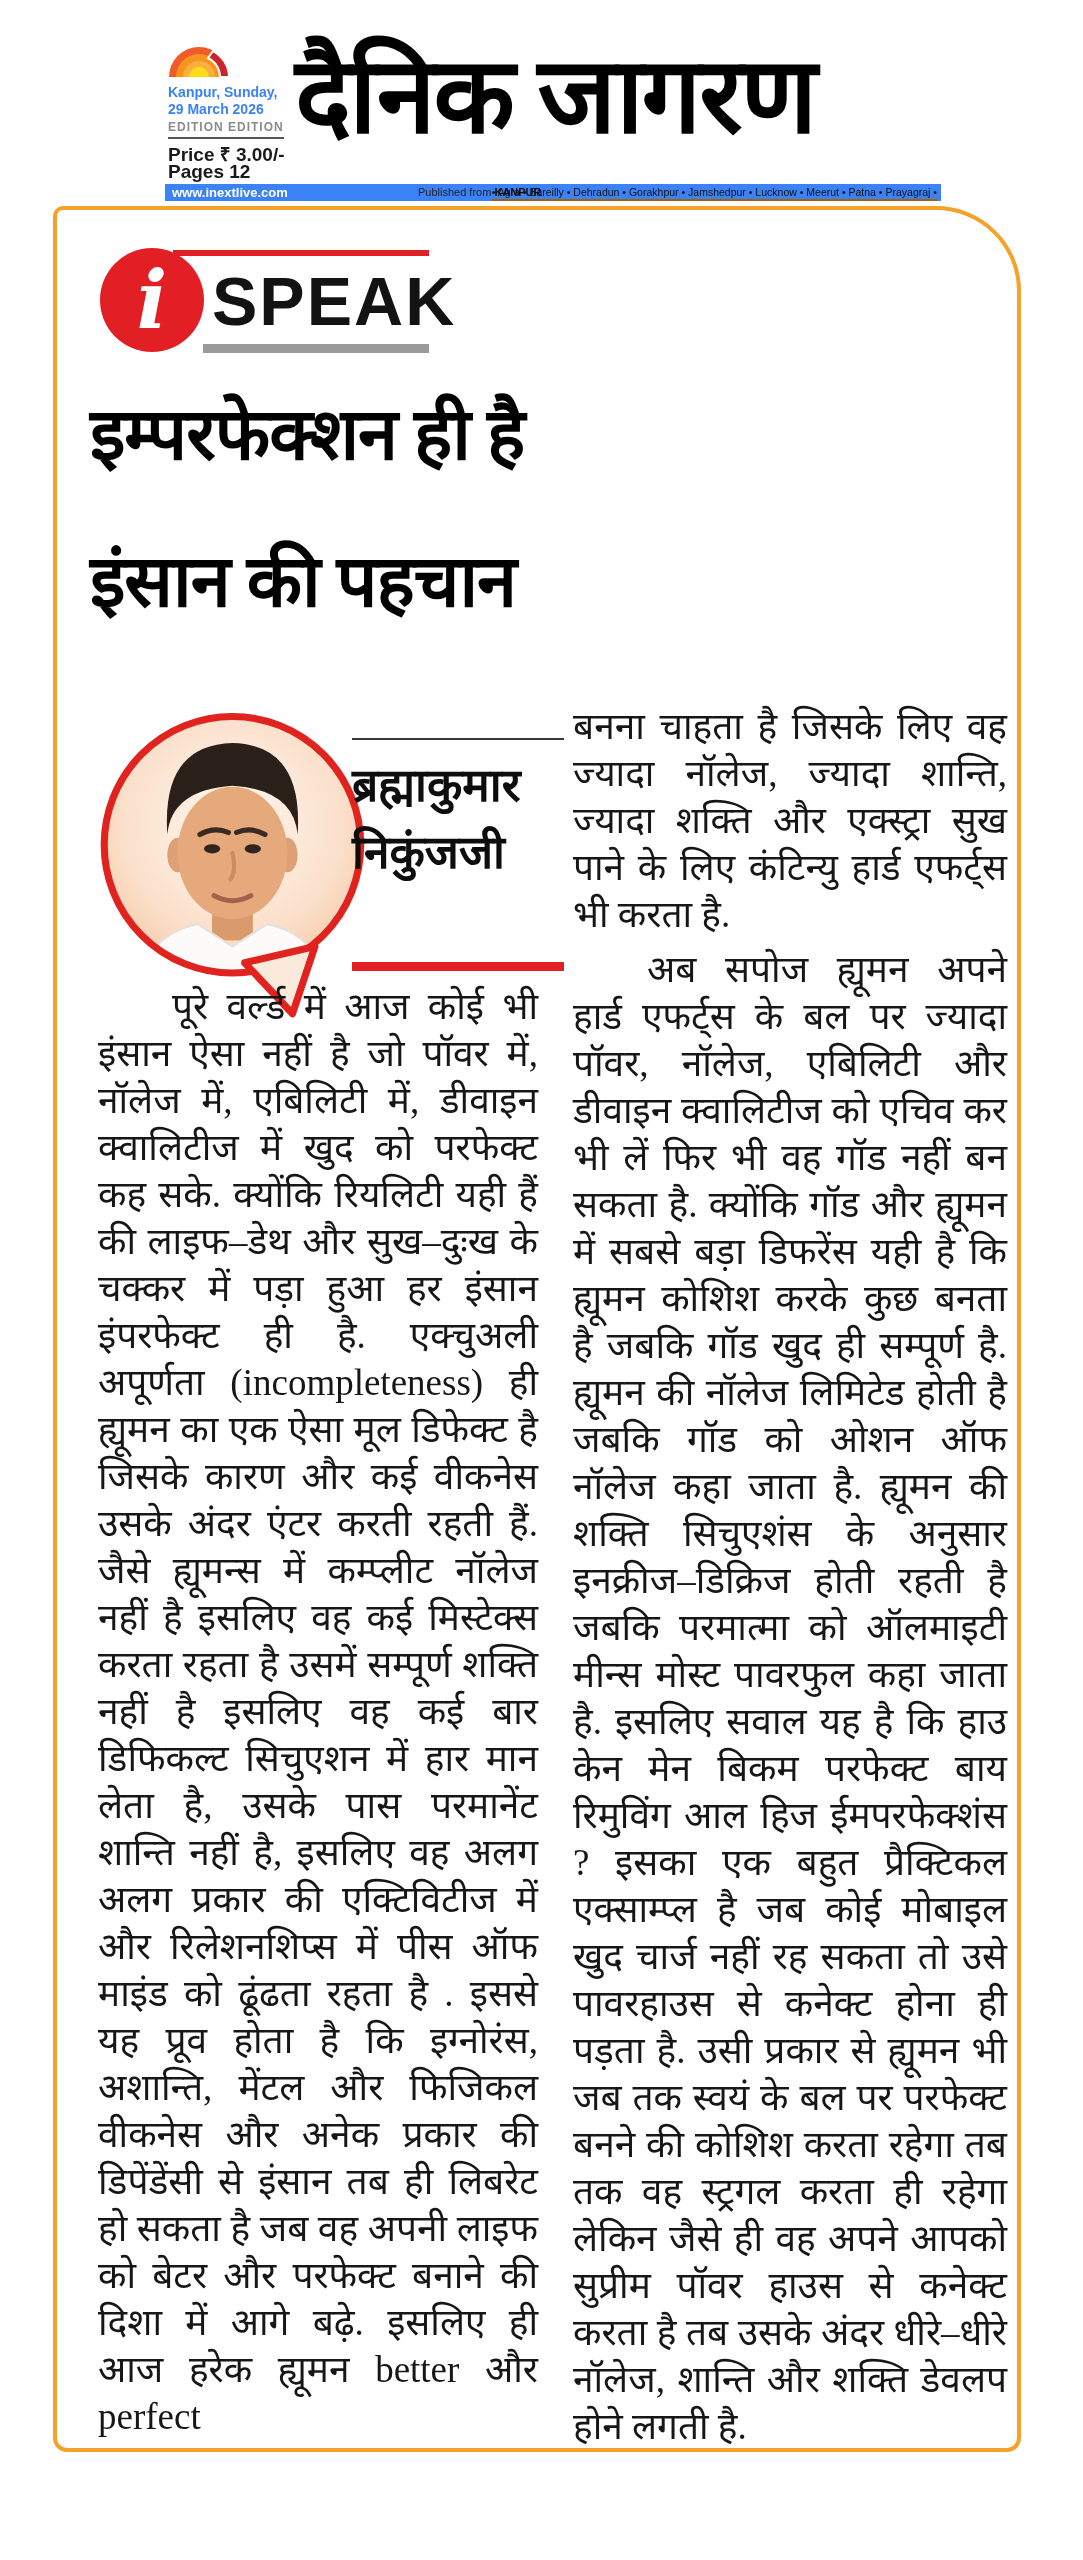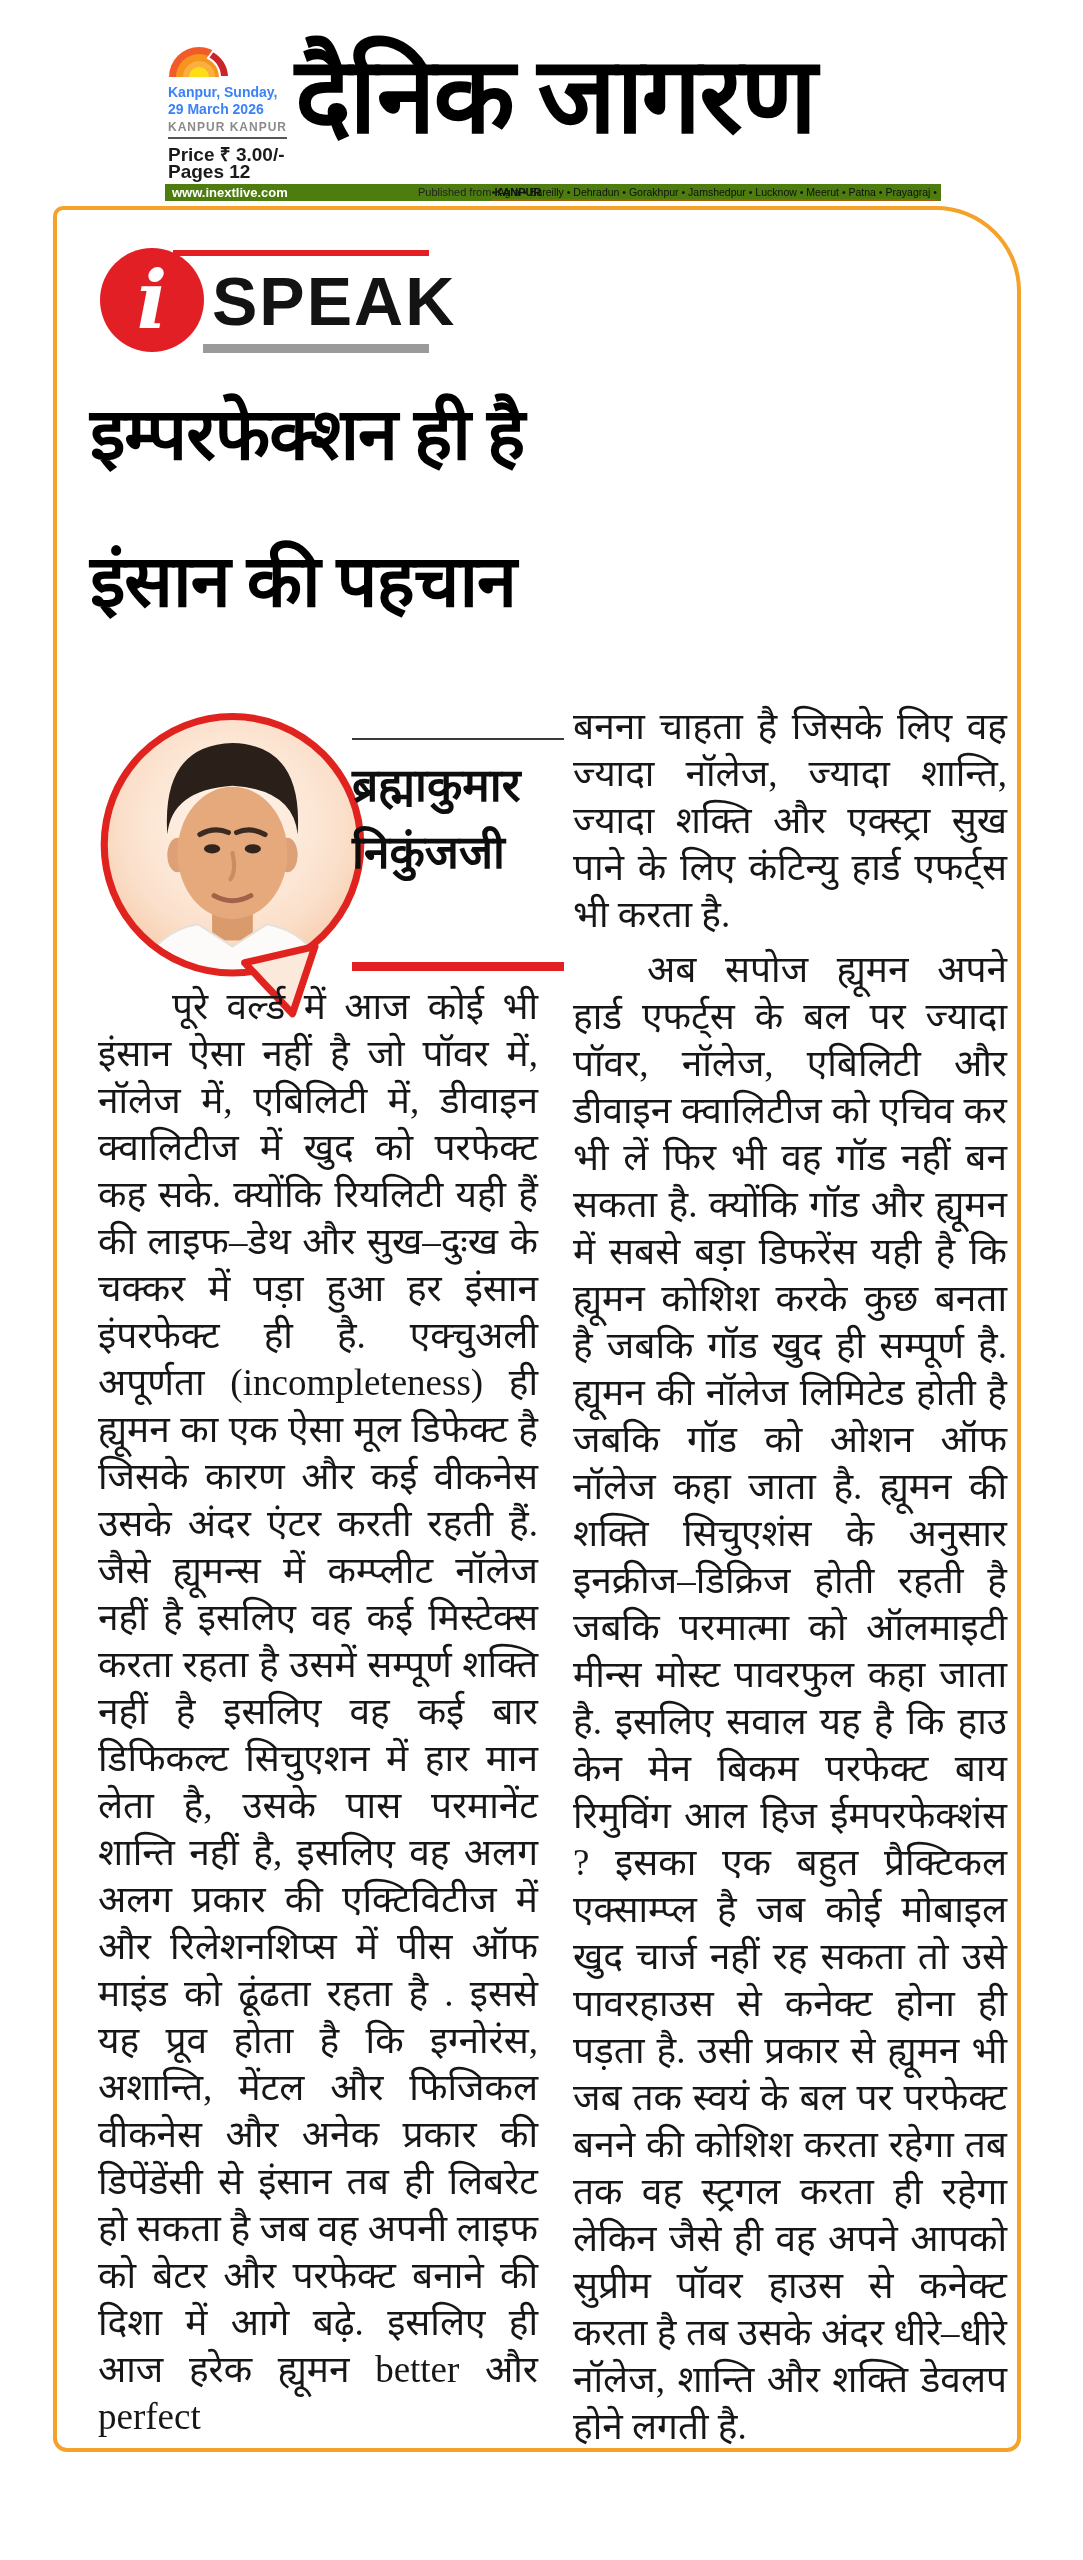--- a/index.html
+++ b/index.html
@@ -13,21 +13,21 @@
   .mast-date{position:absolute; left:168px; top:84px; font-family:"Liberation Sans",sans-serif;
     font-size:14px; line-height:17px; font-weight:bold; color:#3b82f6;}
   .mast-edition{position:absolute; left:168px; top:120px; font-family:"Liberation Sans",sans-serif;
     font-size:12px; font-weight:bold; letter-spacing:1px; color:#8b8b8b;
     border-bottom:2px solid #555; padding-bottom:3px;}
   .mast-price{position:absolute; left:168px; top:146px; font-family:"Liberation Sans",sans-serif;
     font-size:19px; line-height:17px; font-weight:bold; color:#1a1a1a;}
   .mast-title{position:absolute; left:295px; top:40px; width:645px; text-align:left;
     font-size:106px; line-height:114px; font-weight:bold; color:#000; letter-spacing:-2px; white-space:nowrap;}
   .info-bar{position:absolute; left:165px; top:184px; width:776px; height:17px;
-    background:#4d7c0f; font-family:"Liberation Sans",sans-serif;}
+    background:#3b82f6; font-family:"Liberation Sans",sans-serif;}
   .info-web{position:absolute; left:7px; top:1px; font-size:13px; font-weight:bold; color:#ffffff;}
   .info-pub{position:absolute; left:253px; top:2px; font-size:11px; color:#222;}
   .info-pub b{color:#111;}
   .info-cities{position:absolute; right:4px; top:2px; font-size:10.5px; color:#111;
     border-bottom:2px solid #a16207; padding-bottom:1px;}
   
   .article-box{position:absolute; left:53px; top:206px; width:960px; height:2238px;
     border:4px solid #F5A22B; border-radius:10px 85px 14px 14px; background:#fff;}
   
   .ispeak-redline{position:absolute; left:173px; top:250px; width:256px; height:6px; background:#E31F26;}
@@ -69,21 +69,21 @@
       <path d="M21 35 A10 10 0 0 1 41 35 Z" fill="#FFDE17"></path>
       <path d="M45 9 A30 30 0 0 1 61 35 L52 35 A21 21 0 0 0 40 16 Z" fill="#C9252B" stroke="#ffffff" stroke-width="2"></path>
     </svg>
   </div>
 
   <div class="mast-date">
     <div>Kanpur, Sunday,</div>
     <div>29 March 2026</div>
   </div>
 
-  <div class="mast-edition">KANPUR KANPUR</div>
+  <div class="mast-edition">EDITION EDITION</div>
 
   <div class="mast-price">
     <div>Price ₹ 3.00/-</div>
     <div>Pages 12</div>
   </div>
 
   <div class="mast-title">दैनिक जागरण</div>
 
   <div class="info-bar">
     <span class="info-web">www.inextlive.com</span>

